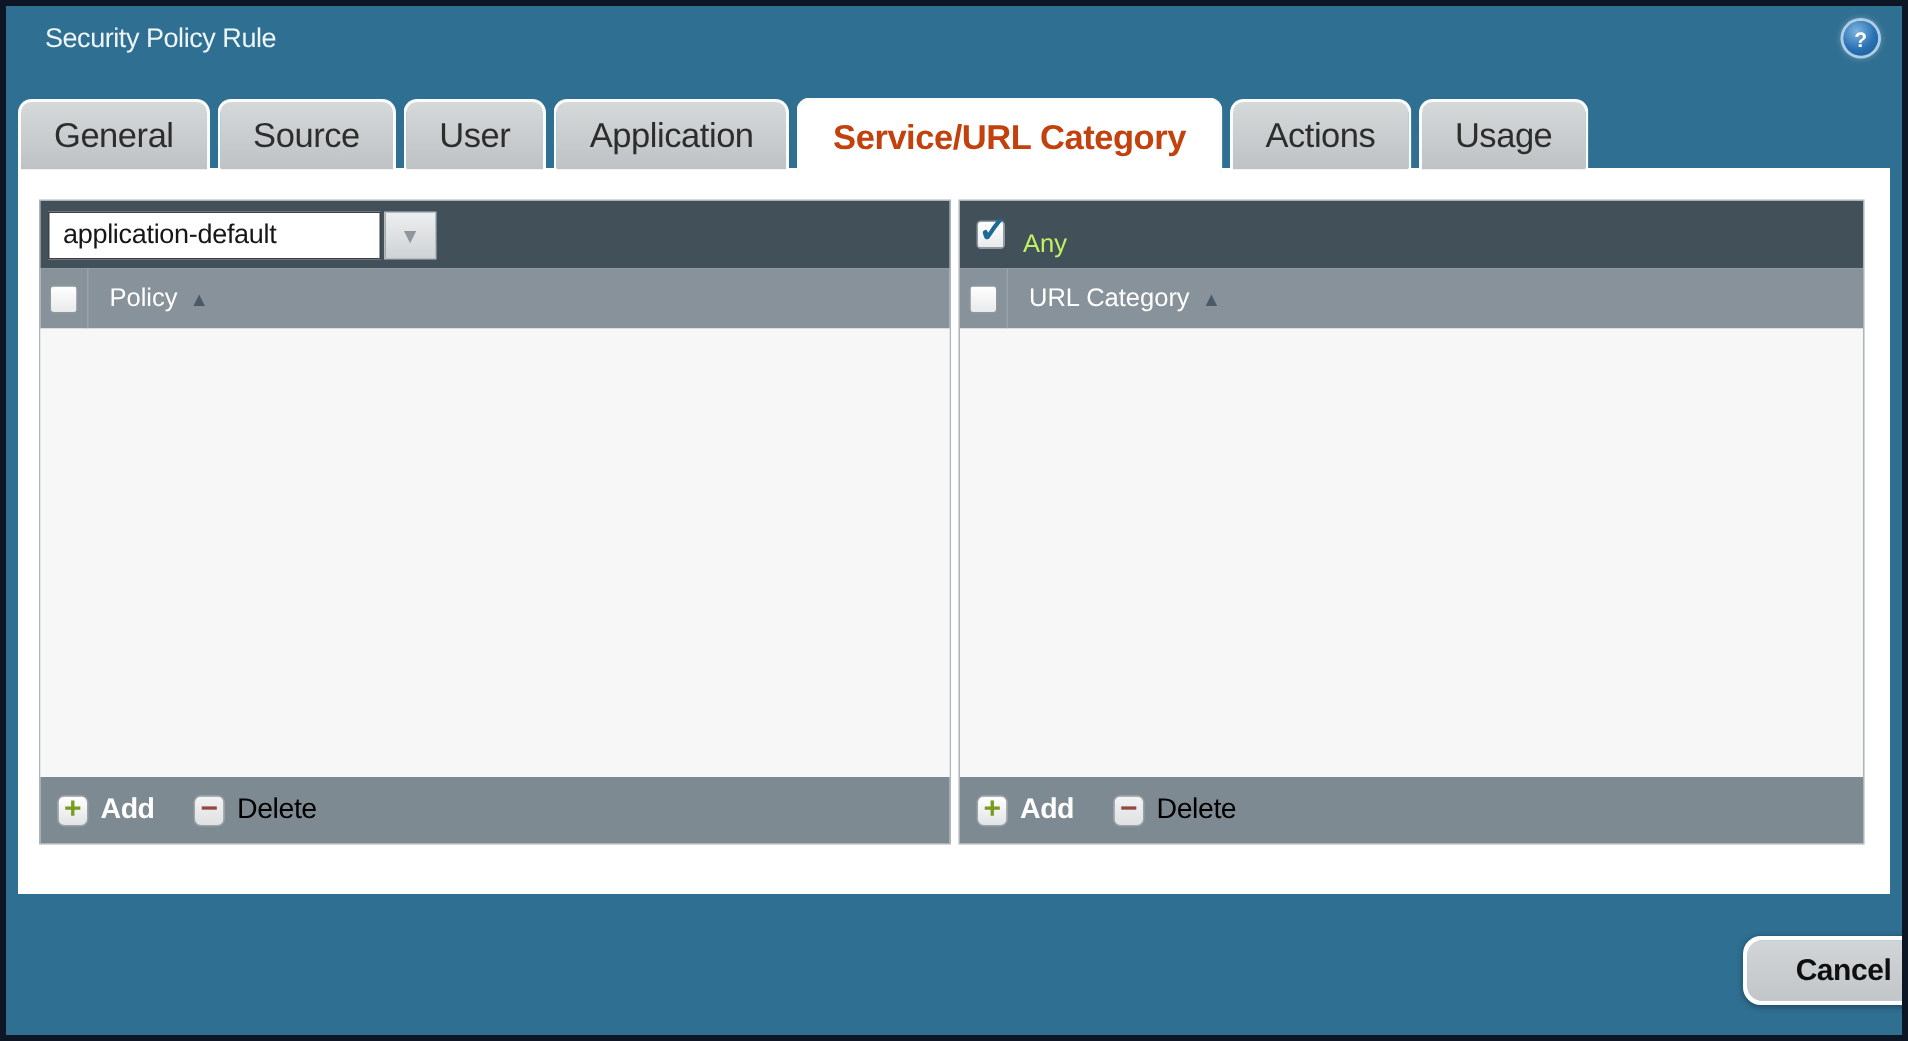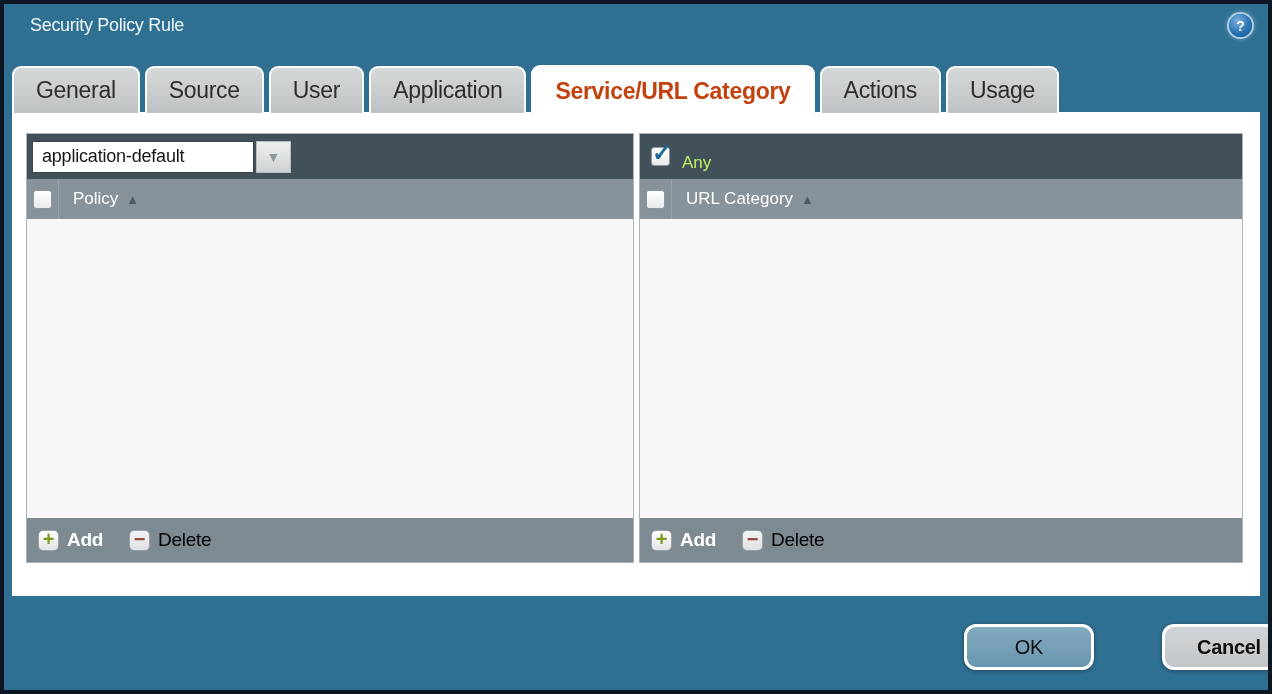--- a/index.html
+++ b/index.html
@@ -252,16 +252,15 @@
           <span class="mini-btn">
               <span class="glyph del">−</span>
             </span>
           <span class="label">Delete</span>
         </div>
       </div>
     </div>
 
   </div>
 
-  <div class="dlg-btn ok">OK</div>
   <div class="dlg-btn cancel">Cancel</div>
 
 </div>
 
 </body></html>

